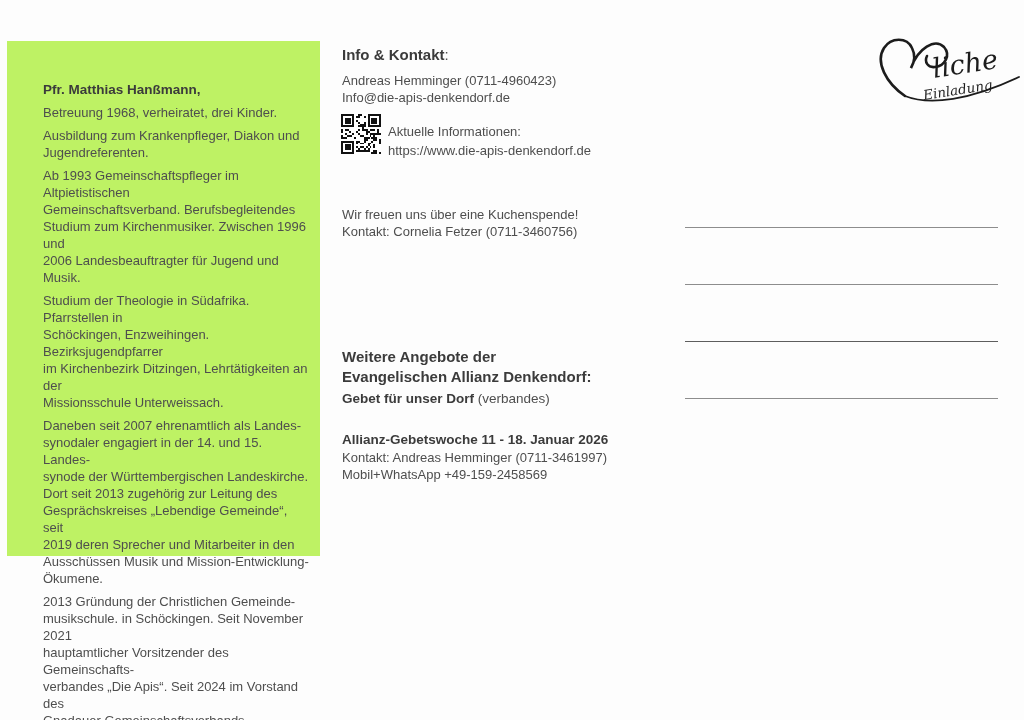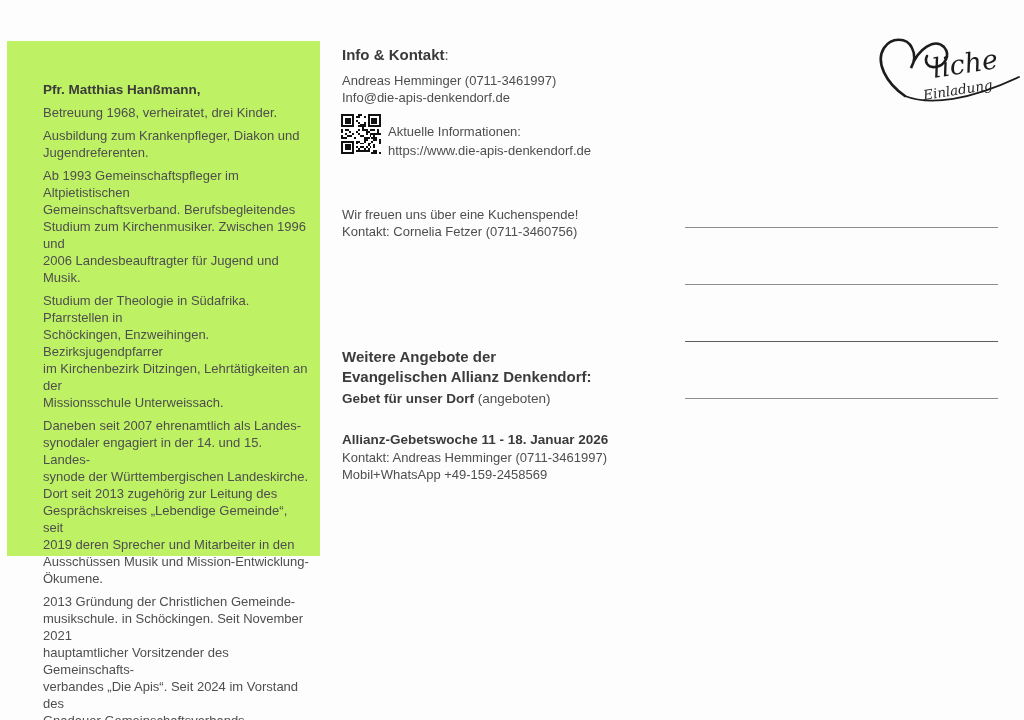--- a/index.html
+++ b/index.html
@@ -84,21 +84,21 @@
       <p class="preline">2013 Gründung der Christlichen Gemeinde-
 musikschule. in Schöckingen. Seit November 2021
 hauptamtlicher Vorsitzender des Gemeinschafts-
 verbandes „Die Apis“. Seit 2024 im Vorstand des
 Gnadauer Gemeinschaftsverbands.</p>
     </div>
   </aside>
 
   <h2 class="abs bold info-heading"><span>Info &amp; Kontakt</span><span class="colon">:</span></h2>
 
-  <p class="abs body-text preline contact-block">Andreas Hemminger (0711-3461997)
+  <p class="abs body-text preline contact-block">Andreas Hemminger (0711-4960423)
 Info@die-apis-denkendorf.de</p>
 
   <div class="abs qr-box"><svg width="40" height="40" viewBox="0 0 21 21" shape-rendering="crispEdges">
         <rect x="0" y="0" width="21" height="21" fill="#ffffff"></rect>
         <rect x="9" y="0" width="1" height="1" fill="#111111"></rect>
         <rect x="10" y="0" width="1" height="1" fill="#111111"></rect>
         <rect x="8" y="1" width="1" height="1" fill="#111111"></rect>
         <rect x="9" y="1" width="1" height="1" fill="#111111"></rect>
         <rect x="12" y="1" width="1" height="1" fill="#111111"></rect>
         <rect x="8" y="3" width="1" height="1" fill="#111111"></rect>
@@ -209,21 +209,21 @@
       </svg></div>
   <p class="abs body-text qr-label">Aktuelle Informationen:</p>
   <p class="abs body-text qr-url">https://www.die-apis-denkendorf.de</p>
 
   <p class="abs body-text preline cake-block">Wir freuen uns über eine Kuchenspende!
 Kontakt: Cornelia Fetzer (0711-3460756)</p>
 
   <h2 class="abs bold preline offers-heading">Weitere Angebote der
 Evangelischen Allianz Denkendorf:</h2>
 
-  <p class="abs bold offer-1-title"><span>Gebet für unser Dorf</span><span class="suffix"> (angeboten)</span></p>
+  <p class="abs bold offer-1-title"><span>Gebet für unser Dorf</span><span class="suffix"> (verbandes)</span></p>
 
   <p class="abs bold offer-2-title"><span>Allianz-Gebetswoche 11 - 18. Januar 2026</span></p>
   <p class="abs body-text preline offer-2-details">Kontakt: Andreas Hemminger (0711-3461997)
 Mobil+WhatsApp +49-159-2458569</p>
 
   <div class="abs write-line l1"></div>
   <div class="abs write-line l2"></div>
   <div class="abs write-line l3"></div>
   <div class="abs write-line l4"></div>
 

